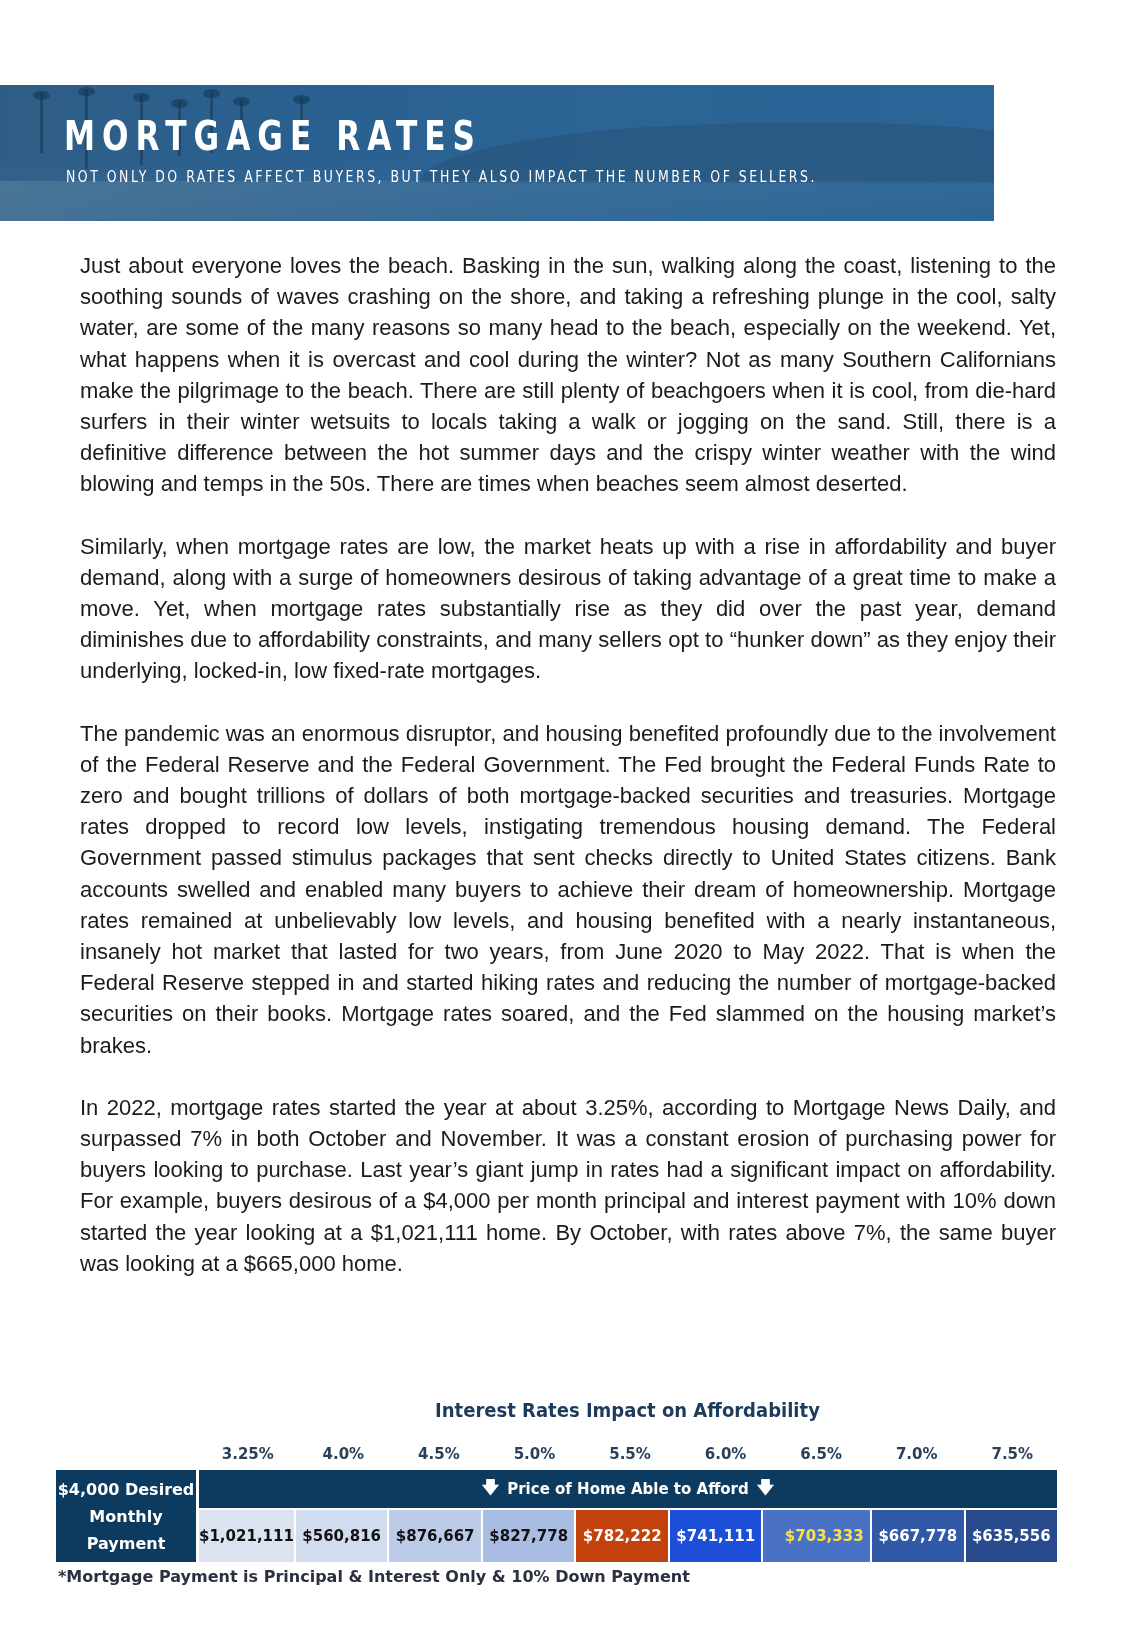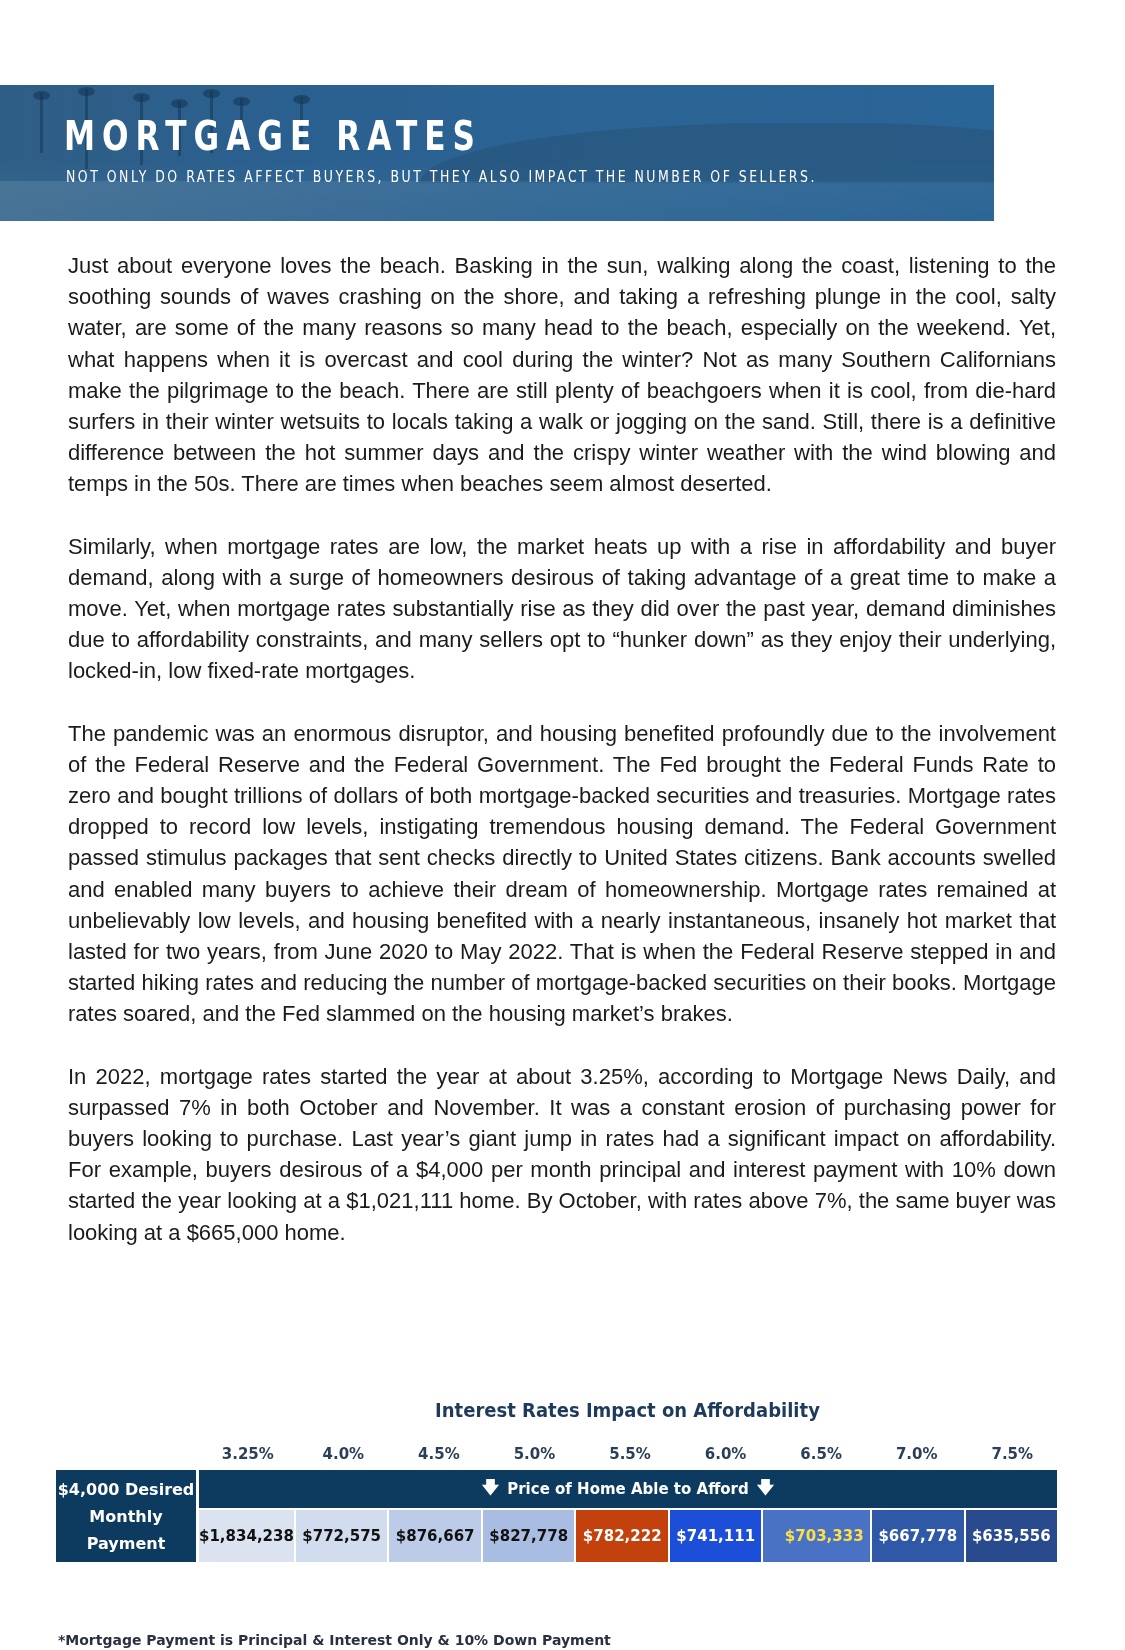--- a/index.html
+++ b/index.html
@@ -39,21 +39,21 @@
     font-family: "DejaVu Sans", sans-serif;
     font-size: 16px; letter-spacing: 3.2px; color: #ffffff;
     transform: scaleX(0.78); transform-origin: left top; white-space: nowrap;
   }
 
   .body-text {
     position: absolute; left: 68px; top: 250px; width: 988px;
     font-family: "Liberation Sans", sans-serif; font-size: 22px; line-height: 31.2px;
     text-align: justify; color: #1b1b1b;
   }
-  .body-text p { margin: 0 0 31px 0; }
+  .body-text p { margin: 0 0 31px 12px; }
 
   .table-title {
     position: absolute; left: 0; top: 1398px; width: 1255px; text-align: center;
     font-family: "DejaVu Sans", sans-serif; font-weight: bold; font-size: 20px; color: #1f3b5c;
     transform: scaleX(0.9); transform-origin: center top;
   }
   .rates-row {
     position: absolute; left: 200px; top: 1445px; width: 860px; height: 24px; display: flex;
   }
   .rate-head {
@@ -74,22 +74,22 @@
   .values-row {
     position: absolute; left: 199px; top: 1510px; width: 858px; height: 52px; display: flex;
   }
   .val-cell {
     flex: 1; display: flex; align-items: center; justify-content: center;
     font-family: "DejaVu Sans", sans-serif; font-weight: bold; font-size: 15px;
     border-right: 2px solid #ffffff;
   }
   .val-cell:last-child { border-right: none; }
   .footnote {
-    position: absolute; left: 58px; top: 1632px;
-    font-family: "DejaVu Sans", sans-serif; font-weight: bold; font-size: 14px; color: #2a3040;
+    position: absolute; left: 58px; top: 1567px;
+    font-family: "DejaVu Sans", sans-serif; font-weight: bold; font-size: 16px; color: #2a3040;
   }
 </style>
 </head>
 <body>
 
 <div class="banner">
   <div class="hills"></div>
   <div class="sand"></div>
   <div class="palm" style="left:40px;height:60px;top:8px"></div>
   <div class="palm" style="left:85px;height:80px;top:4px"></div>
@@ -129,22 +129,22 @@
   <span>Payment</span>
 </div>
 
 <div class="price-header">
   <span class="arrow">🡇</span>
   <span>Price of Home Able to Afford</span>
   <span class="arrow">🡇</span>
 </div>
 
 <div class="values-row">
-  <div class="val-cell" style="background: rgb(219, 227, 241); color: rgb(17, 17, 17);">$1,834,238</div>
-  <div class="val-cell" style="background: rgb(210, 220, 239); color: rgb(17, 17, 17);">$772,575</div>
+  <div class="val-cell" style="background: rgb(219, 227, 241); color: rgb(17, 17, 17);">$1,021,111</div>
+  <div class="val-cell" style="background: rgb(210, 220, 239); color: rgb(17, 17, 17);">$560,816</div>
   <div class="val-cell" style="background: rgb(188, 203, 232); color: rgb(17, 17, 17);">$876,667</div>
   <div class="val-cell" style="background: rgb(169, 188, 226); color: rgb(17, 17, 17);">$827,778</div>
   <div class="val-cell" style="background: #c2410c; color: rgb(255, 255, 255);">$782,222</div>
   <div class="val-cell" style="background: #1d4ed8; color: rgb(255, 255, 255);">$741,111</div>
   <div class="val-cell" style="background: rgb(74, 114, 196); color: #fde047; padding-left: 15px;">$703,333</div>
   <div class="val-cell" style="background: rgb(47, 88, 166); color: rgb(255, 255, 255);">$667,778</div>
   <div class="val-cell" style="background: rgb(42, 74, 142); color: rgb(255, 255, 255);">$635,556</div>
 </div>
 
 <div class="footnote">*Mortgage Payment is Principal &amp; Interest Only &amp; 10% Down Payment</div>

